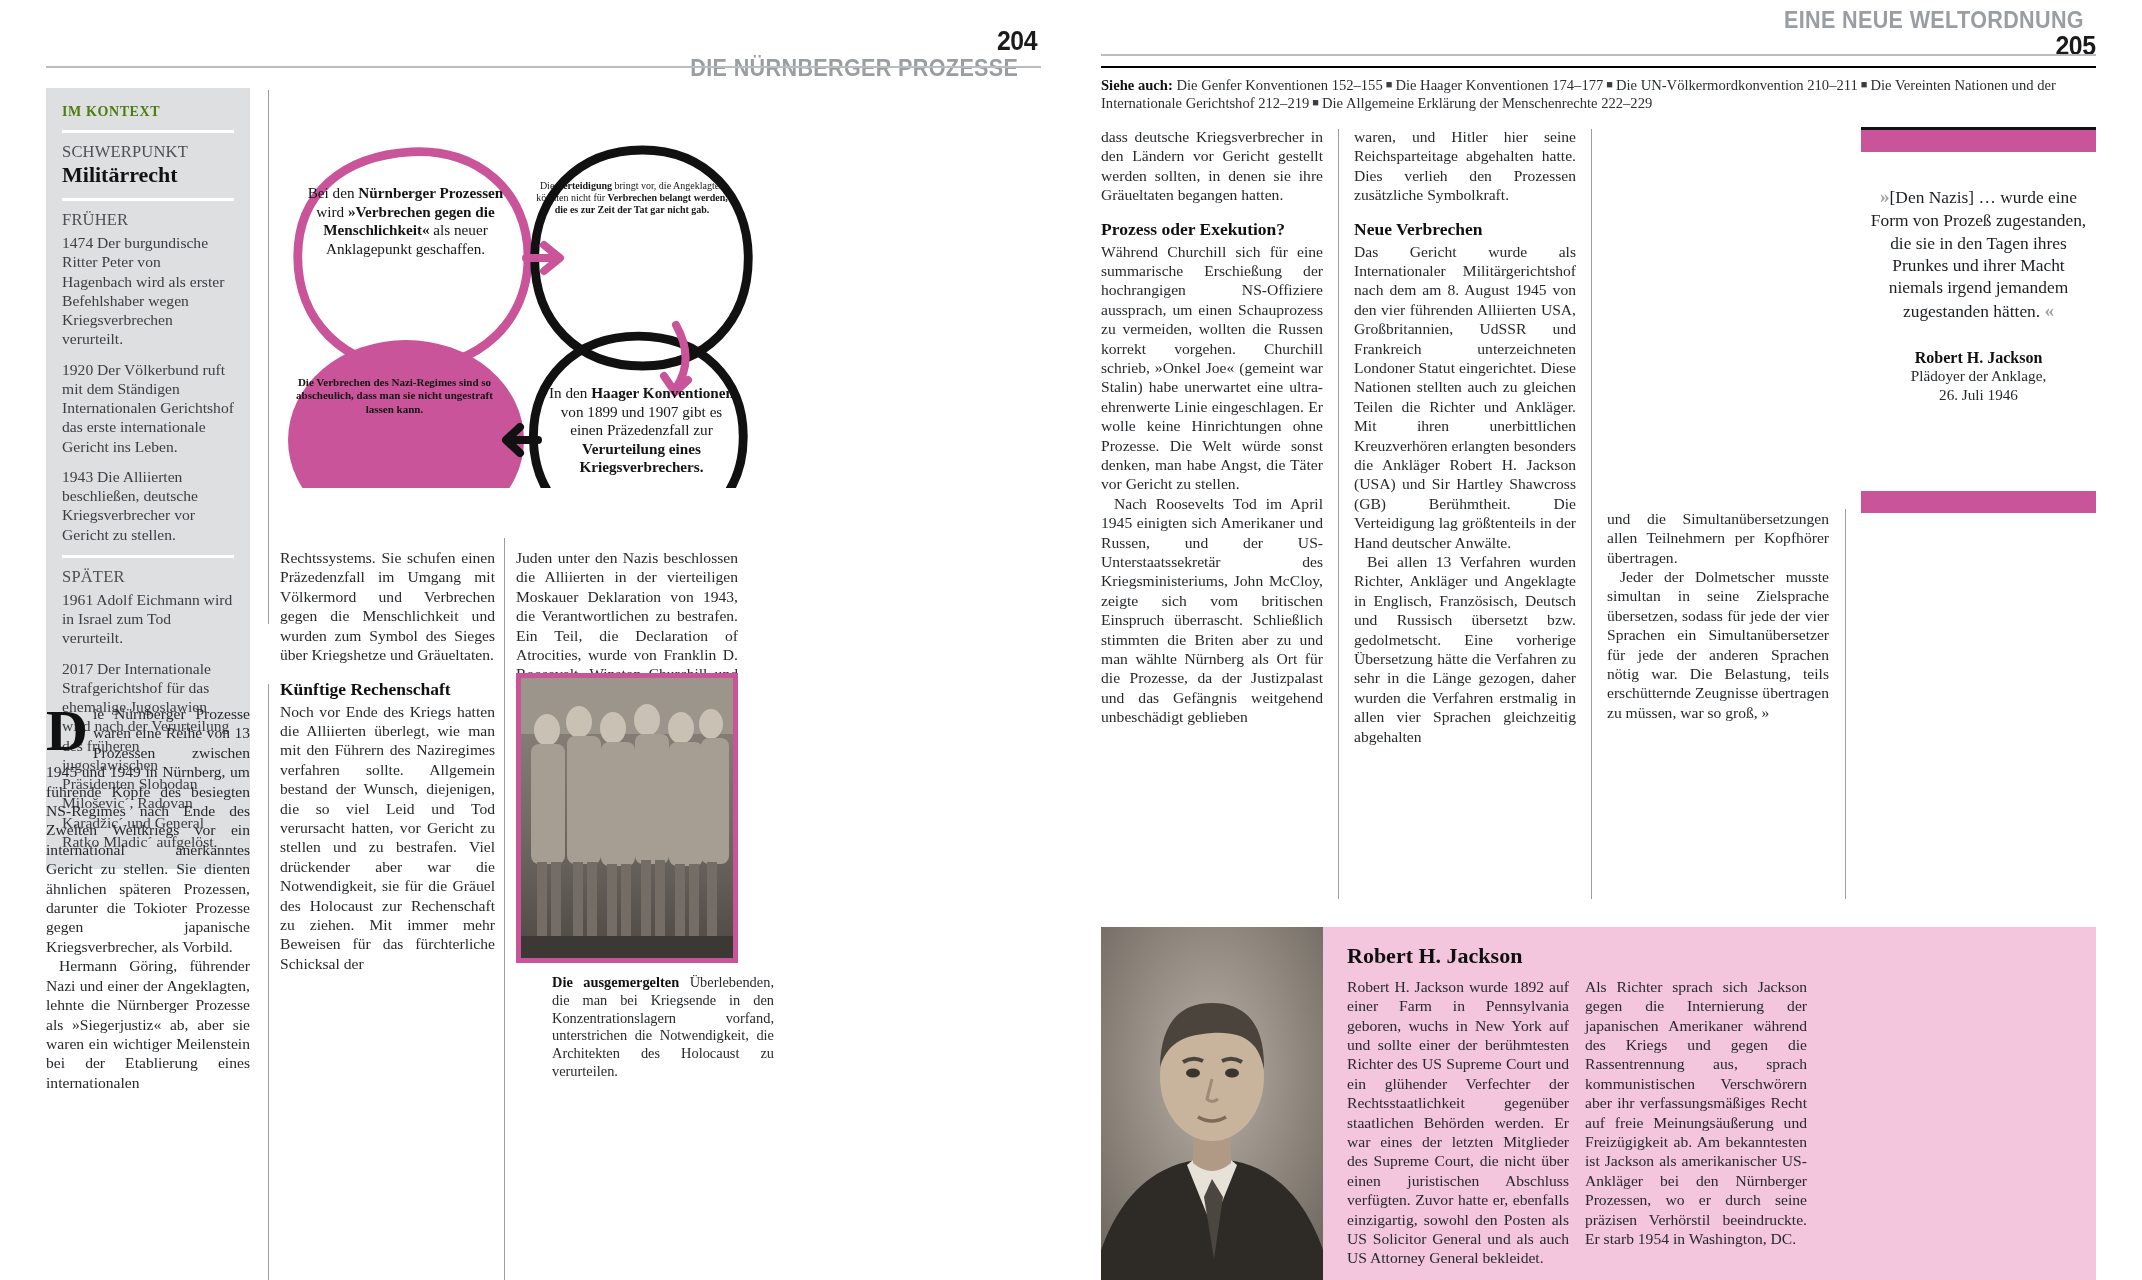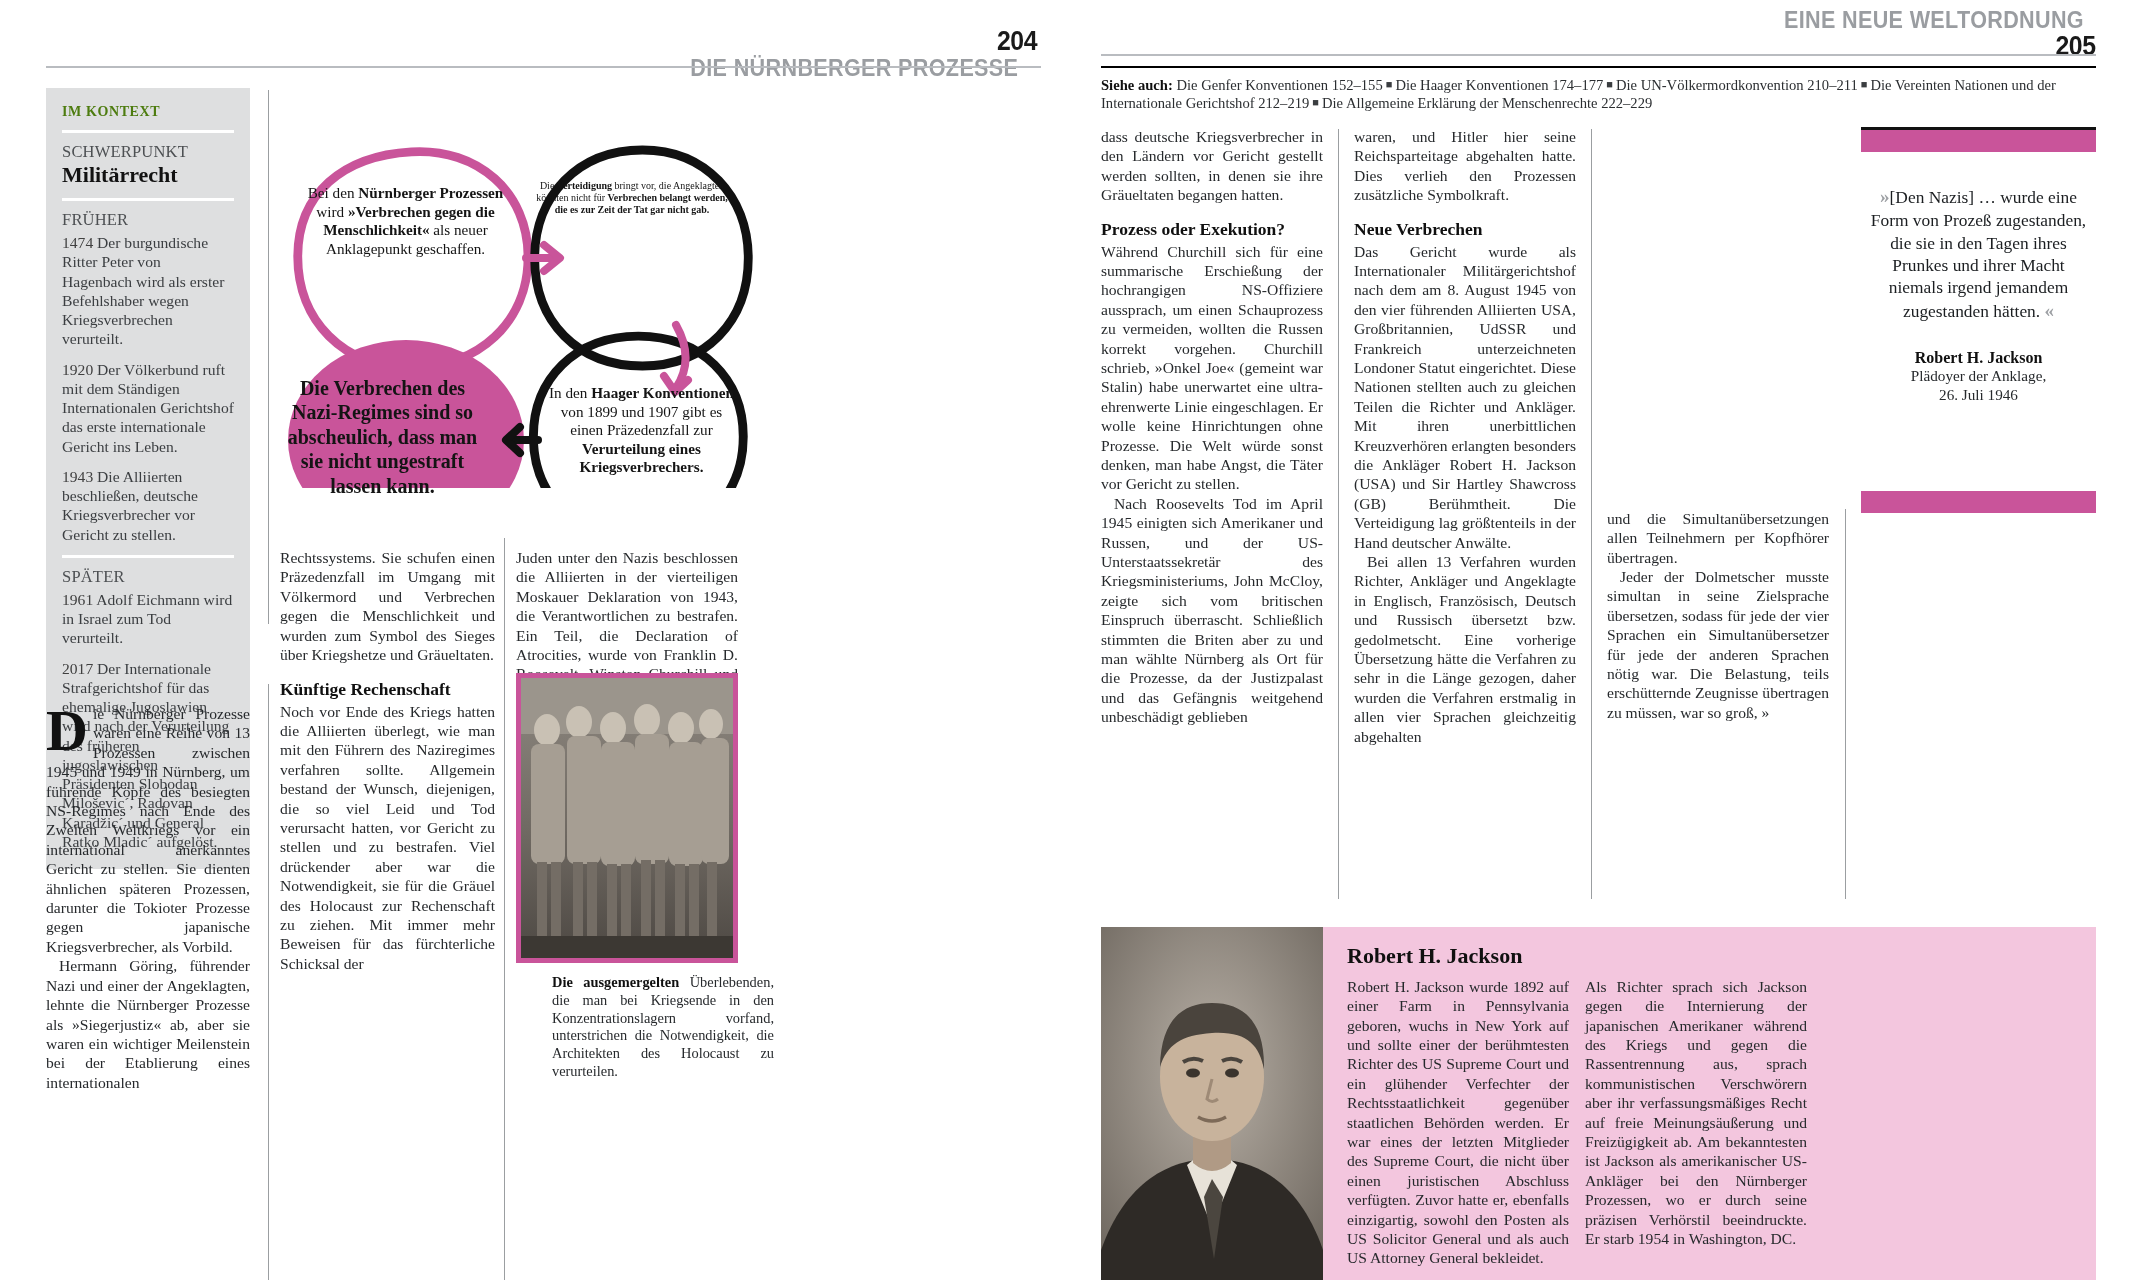--- a/index.html
+++ b/index.html
@@ -151,21 +151,21 @@
   .diagram svg { display: block; }
   .bubble-text {
     position: absolute;
     text-align: center;
     font-family: "Liberation Serif", serif;
     color: #141414;
     line-height: 1.22;
   }
   .bt1 { left: 18px; top: 96px; width: 215px; font-size: 15.2px; }
   .bt2 { left: 252px; top: 92px; width: 200px; font-size: 10px; }
-  .bt3 { left: 0; top: 288px; width: 205px; font-size: 20px; font-weight: bold; }
+  .bt3 { left: 12px; top: 288px; width: 205px; font-size: 11px; font-weight: bold; }
   .bt4 { left: 263px; top: 296px; width: 197px; font-size: 15.2px; }
   .bubble-text b { font-weight: bold; }
 
   
   .col {
     position: absolute;
     font-size: 15.6px;
     line-height: 1.245;
     color: #26292c;
     text-align: justify;

